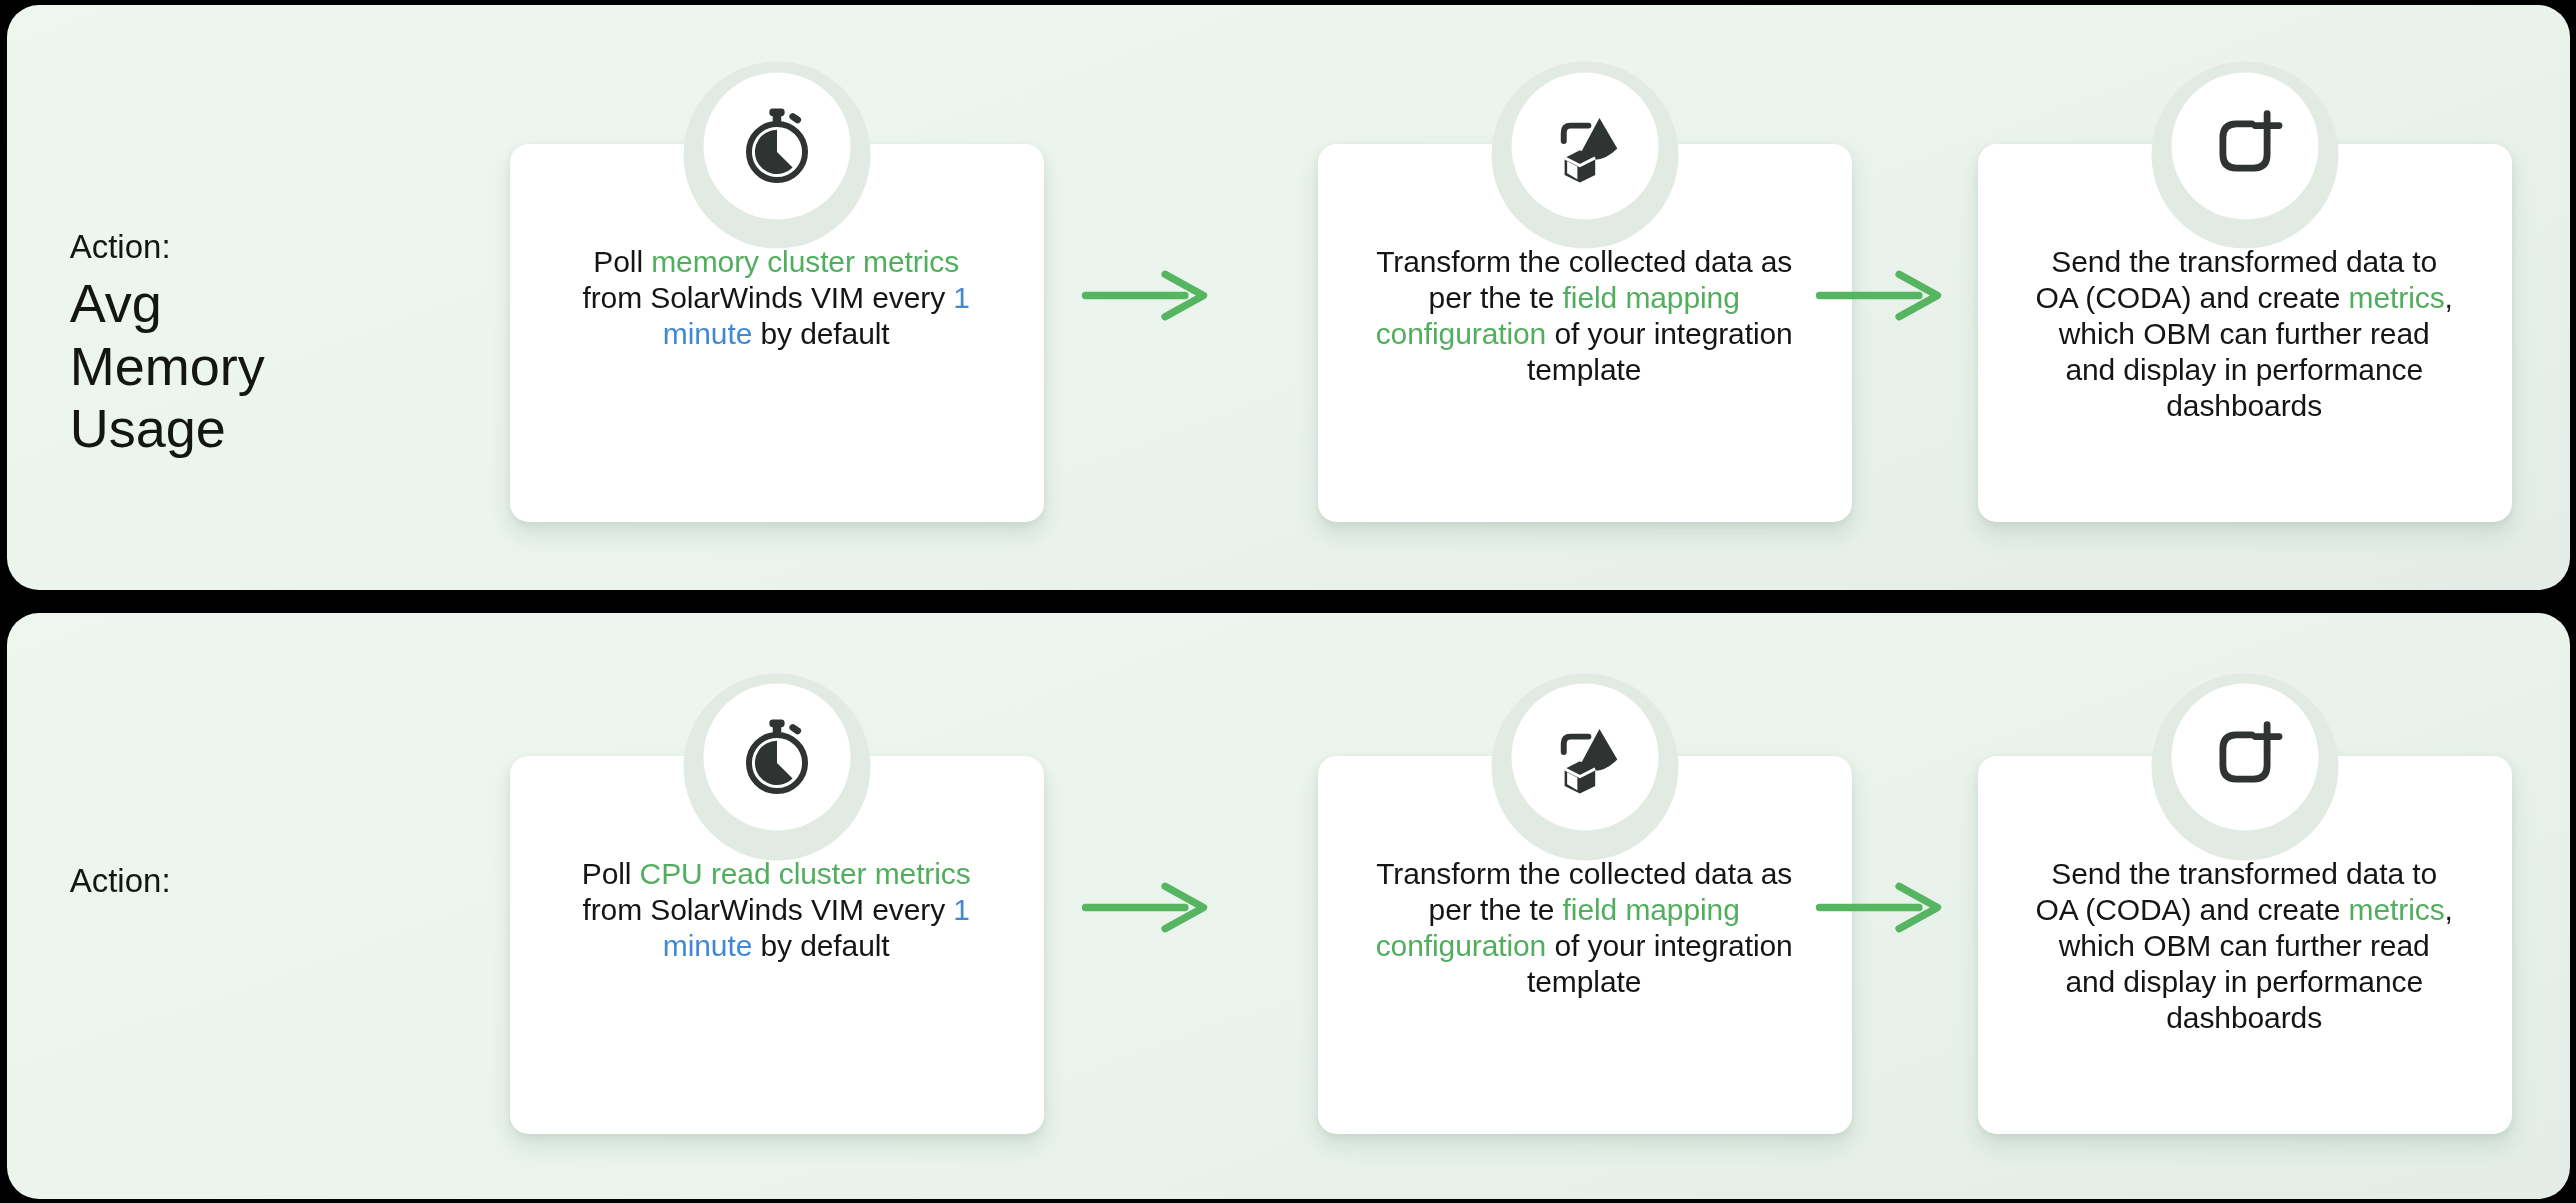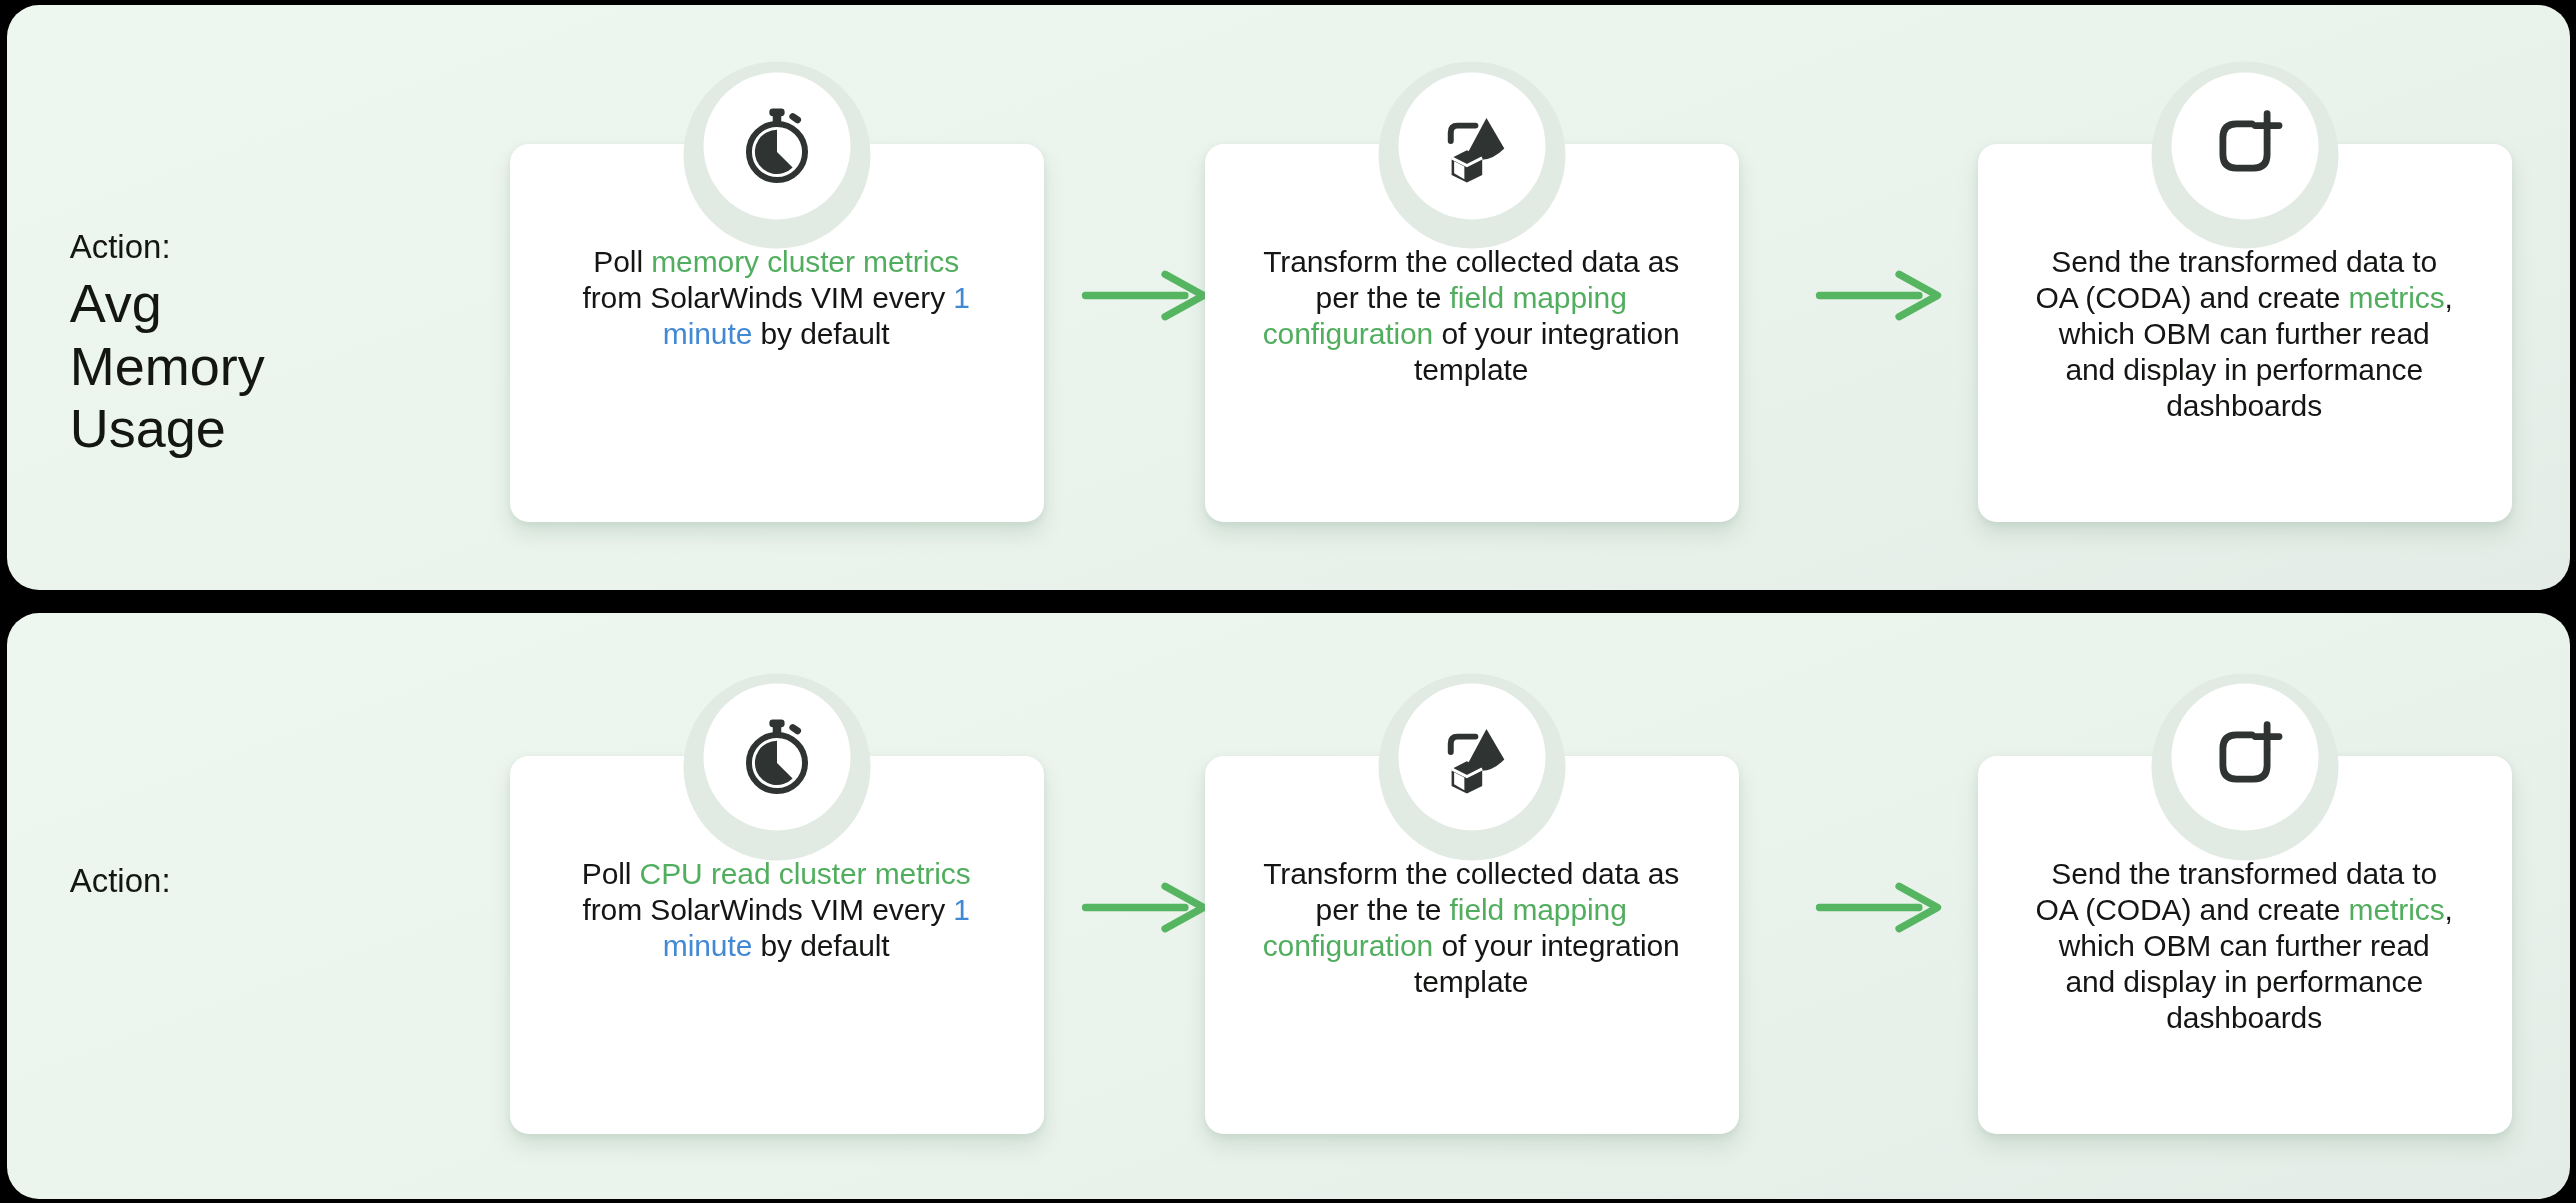--- a/index.html
+++ b/index.html
@@ -35,21 +35,21 @@
   .action-label{font-size:33px;line-height:1.2;color:var(--text);}
   .action-name{font-size:54px;line-height:1.16;margin-top:5.3px;color:var(--text);}
 
   .card{
     position:absolute;width:534px;height:378px;border-radius:18.7px;background:var(--card);
     box-shadow:0 12px 20px rgba(125,158,137,.22),0 2.7px 6.7px rgba(125,158,137,.14);
   }
   .panel-top .card{top:139px;}
   .panel-bottom .card{top:143px;}
   .card.c1{left:503px;padding-left:48px;}
-  .card.c2{left:1198px;}
+  .card.c2{left:1311px;}
   .card.c3{left:1971px;padding-left:31px;}
 
   .icon-wrap{position:absolute;left:0;top:0;width:100%;height:0;}
   .icon-ring{
     position:absolute;left:50%;top:10.7px;width:187px;height:187px;border-radius:50%;
     background:var(--ring);transform:translate(-50%,-50%);z-index:1;
   }
   .icon-circle{
     position:absolute;left:50%;top:1.3px;width:147px;height:147px;border-radius:50%;
     background:var(--card);transform:translate(-50%,-50%);z-index:2;

